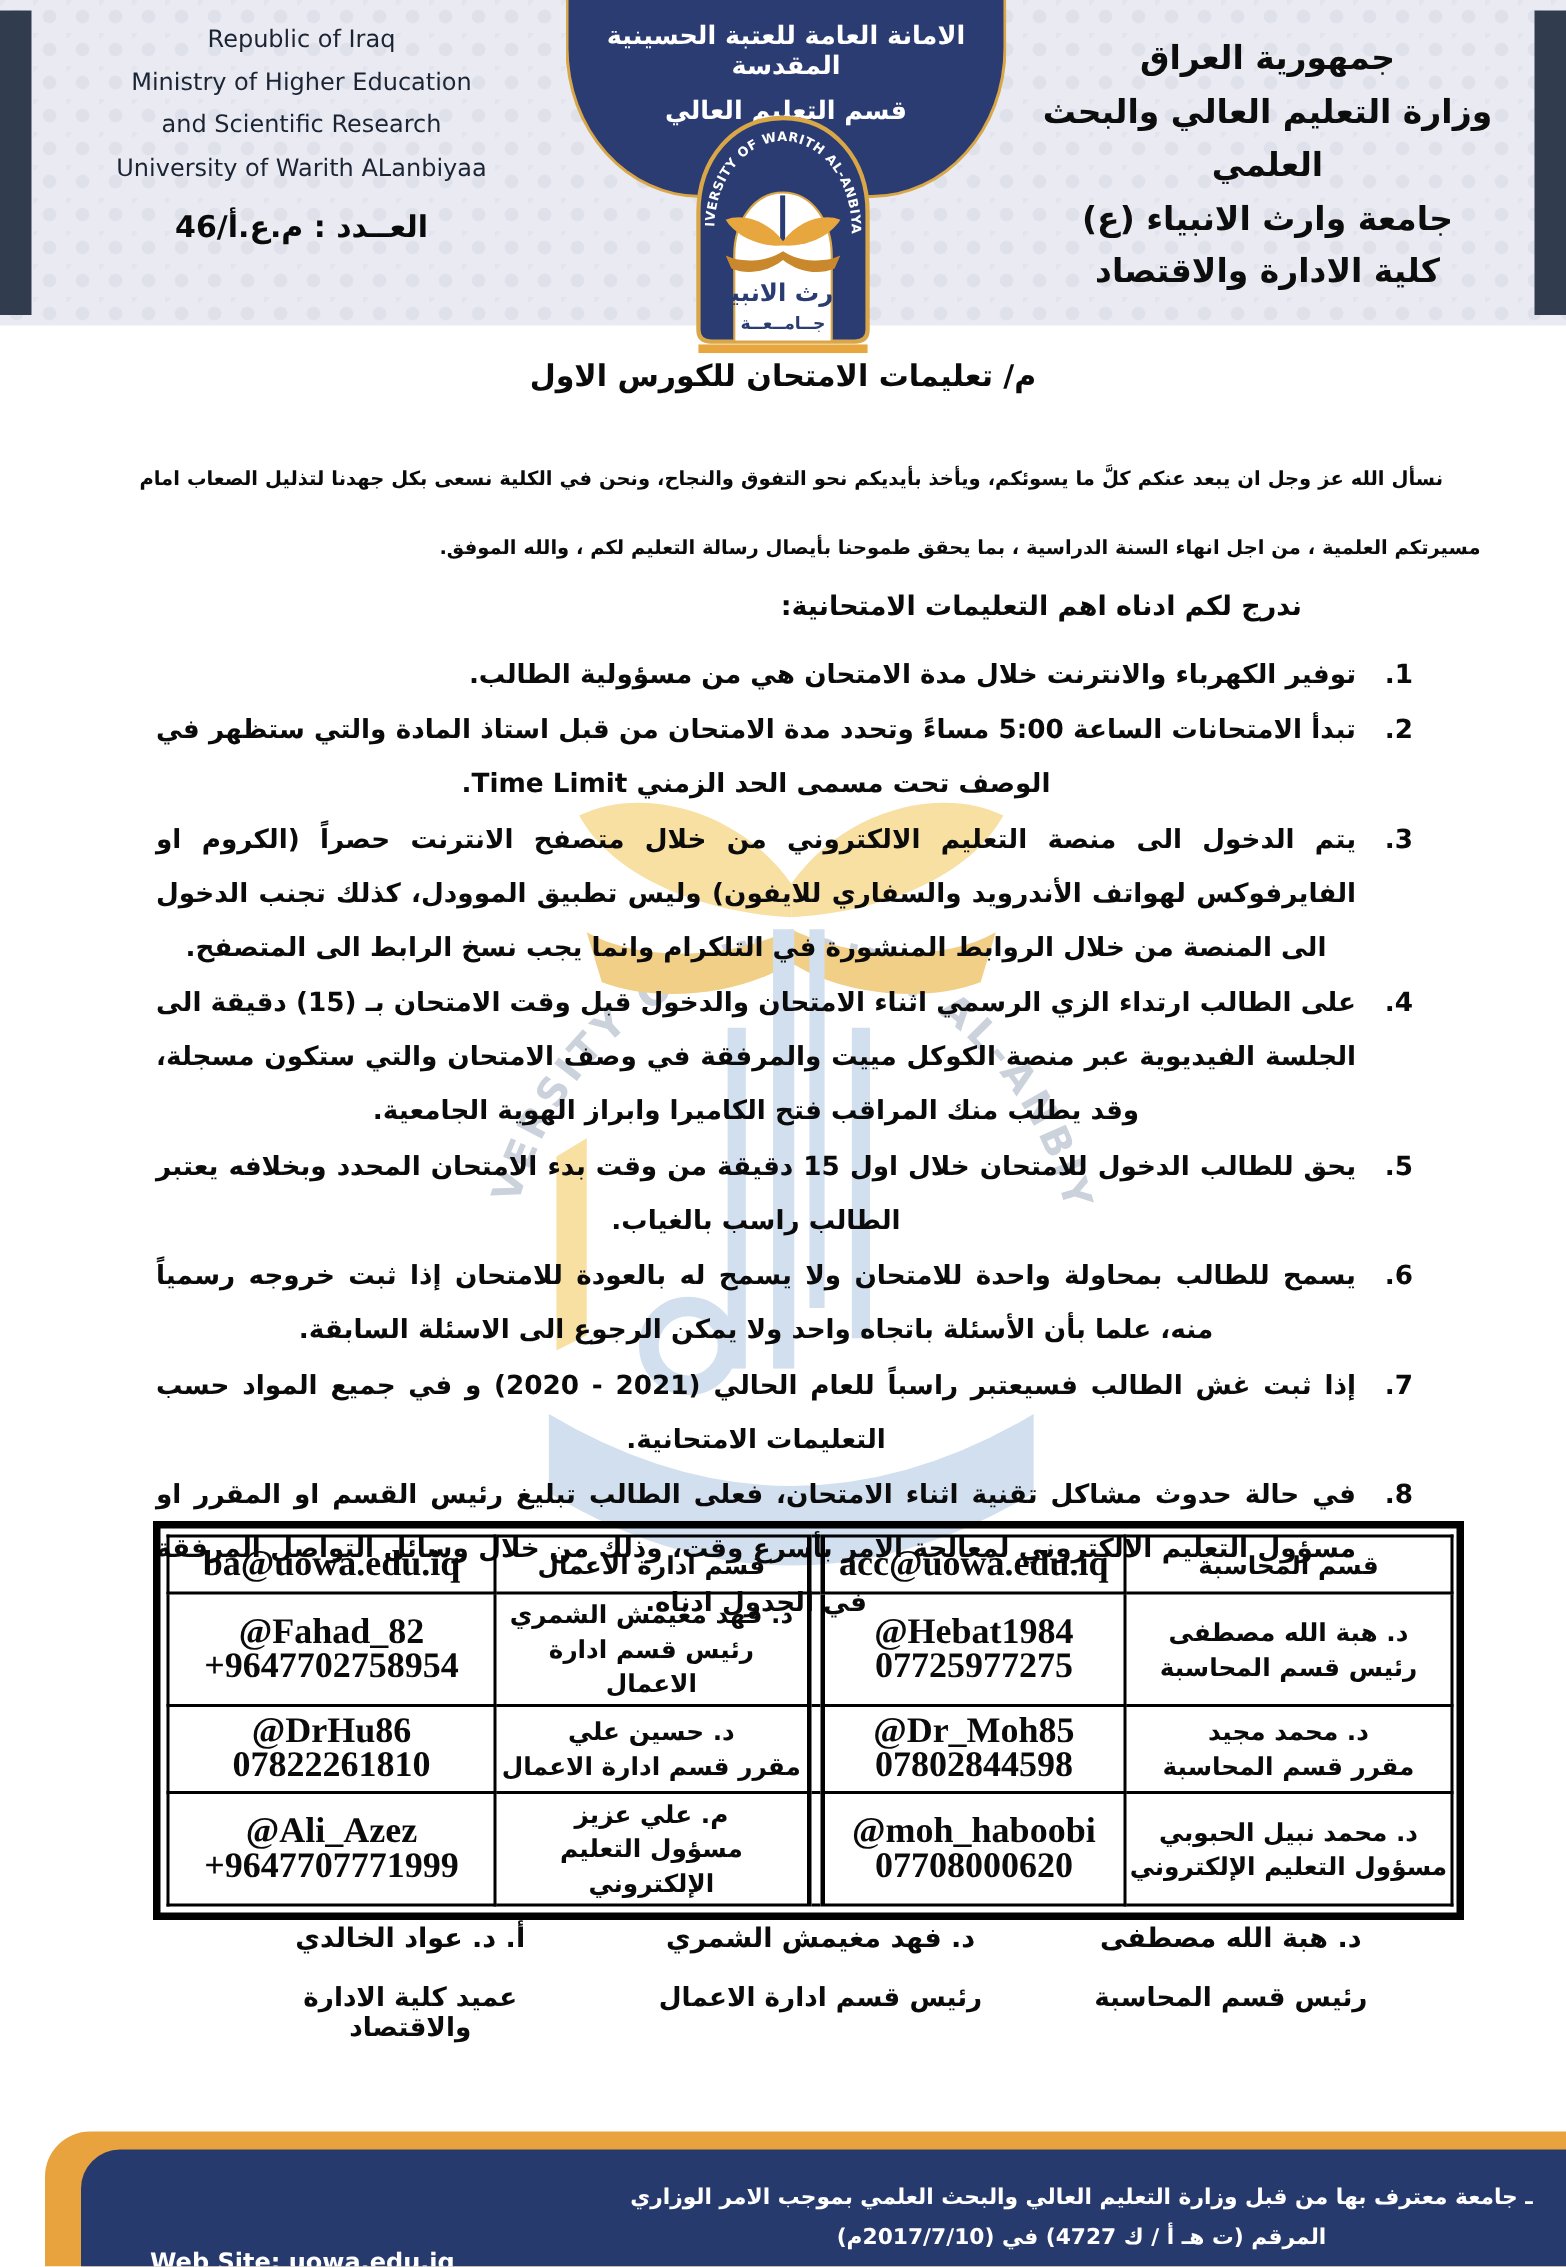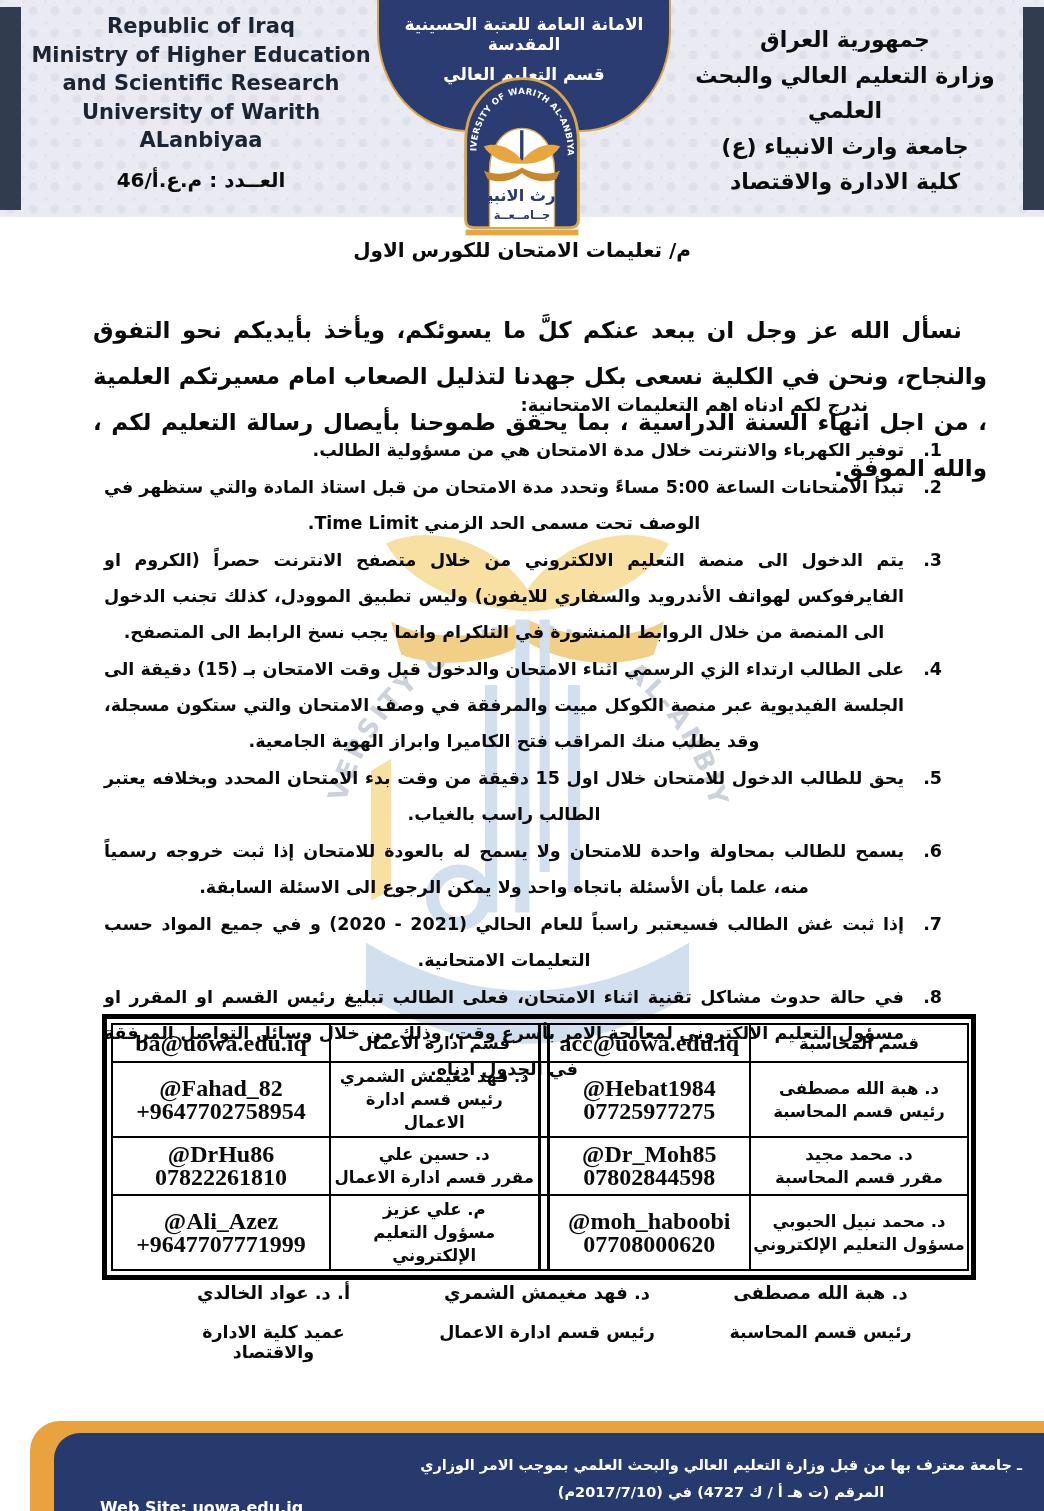--- a/index.html
+++ b/index.html
@@ -8,39 +8,39 @@
   .abs{position:absolute;}
 
   
   .hdr-band{left:0;top:0;width:1044px;height:217px;background:#eaebf2;
     background-image:radial-gradient(circle at 11px 11px, rgba(90,100,140,.08) 4px, transparent 5px),
                      radial-gradient(circle at 0 0, rgba(90,100,140,.05) 3px, transparent 4px);
     background-size:22px 22px;z-index:1;}
   .edge-strip{position:absolute;top:7px;width:21px;height:203px;background:#313d4f;}
   .edge-strip.l{left:0;} .edge-strip.r{right:0;}
   .hdr-left{position:absolute;left:25px;top:12px;width:352px;text-align:center;}
-  .hdr-left .en{font-size:21px;line-height:28.5px;font-weight:bold;color:#1b2433;}
+  .hdr-left .en{font-size:16px;line-height:28.5px;font-weight:normal;color:#1b2433;}
   .hdr-num,.hdr-date{direction:rtl;font-size:20px;font-weight:bold;color:#0a0a0a;}
   .hdr-num{margin-top:13px;} .hdr-date{margin-top:6px;}
   .banner{position:absolute;left:377px;top:0;width:290px;height:130px;background:#2b3c72;
     border:2.5px solid #d9a648;border-top:none;
     border-radius:0 0 90px 90px / 0 0 100px 100px;text-align:center;}
   .banner .b1{margin:14px 10px 0;color:#fff;font-size:17px;font-weight:bold;direction:rtl;}
   .banner .b2{margin:10px 10px 0;color:#fff;font-size:17px;font-weight:bold;direction:rtl;}
   .emblem{position:absolute;left:436px;top:50px;width:172px;}
   .hdr-right{position:absolute;right:28px;top:22px;width:342px;direction:rtl;text-align:center;
     font-size:22px;line-height:35.5px;font-weight:bold;color:#0d0d0d;}
 
   
   .watermark{left:275px;top:468px;width:505px;z-index:0;}
 
   
   .subject{left:0;right:0;top:238px;text-align:center;font-size:20px;font-weight:bold;z-index:2;}
   .intro{left:57px;right:57px;top:284px;direction:rtl;text-align:justify;
-    font-size:23px;line-height:46px;font-weight:bold;text-indent:25px;z-index:2;margin-left:36px;}
+    font-size:13px;line-height:46px;font-weight:bold;text-indent:25px;z-index:2;margin-left:36px;}
   .list-intro{left:0;right:0;top:394px;direction:rtl;text-align:right;padding-right:176px;
     font-size:18px;font-weight:bold;z-index:2;box-sizing:border-box;}
   .inst-list{left:104px;right:100px;top:432px;z-index:2;}
   .inst{direction:rtl;position:relative;padding-right:40px;margin-bottom:1px;
     font-size:17.5px;line-height:36px;font-weight:bold;}
   .inst .num{position:absolute;right:2px;top:0;direction:rtl;}
   .inst .txt{margin:0;text-align:justify;text-align-last:center;}
   .inst.single .txt{text-align:center;text-align-last:right;}
 
   

